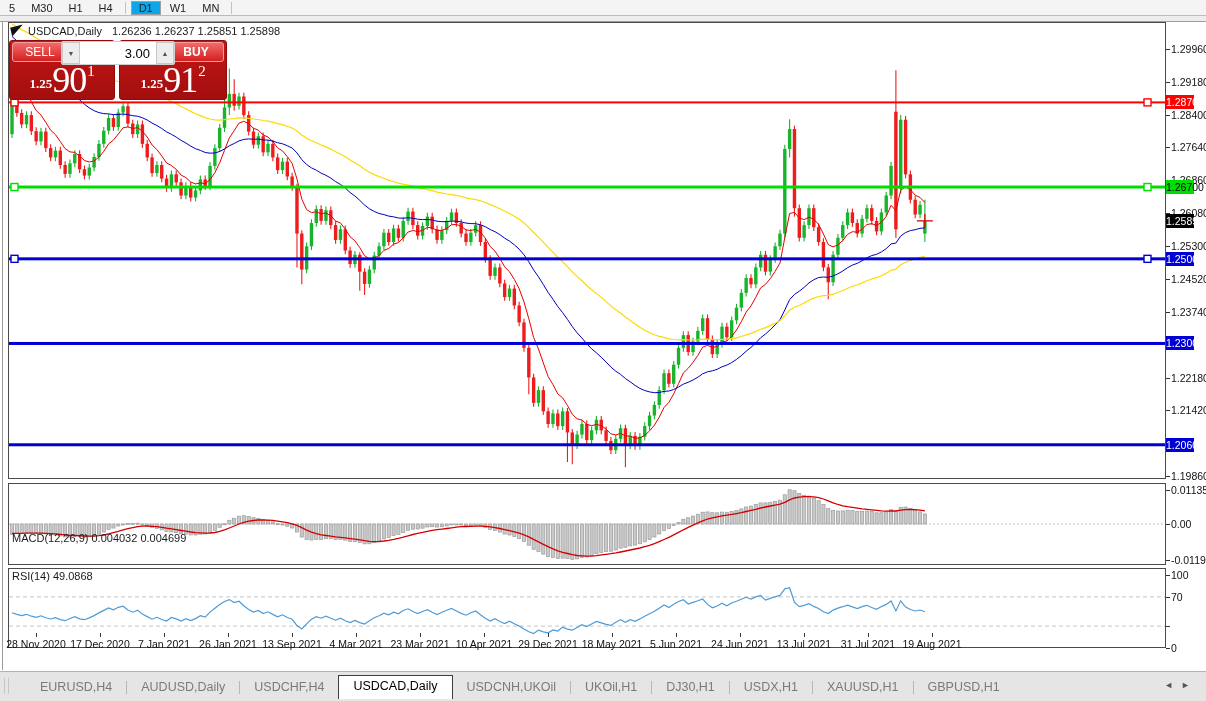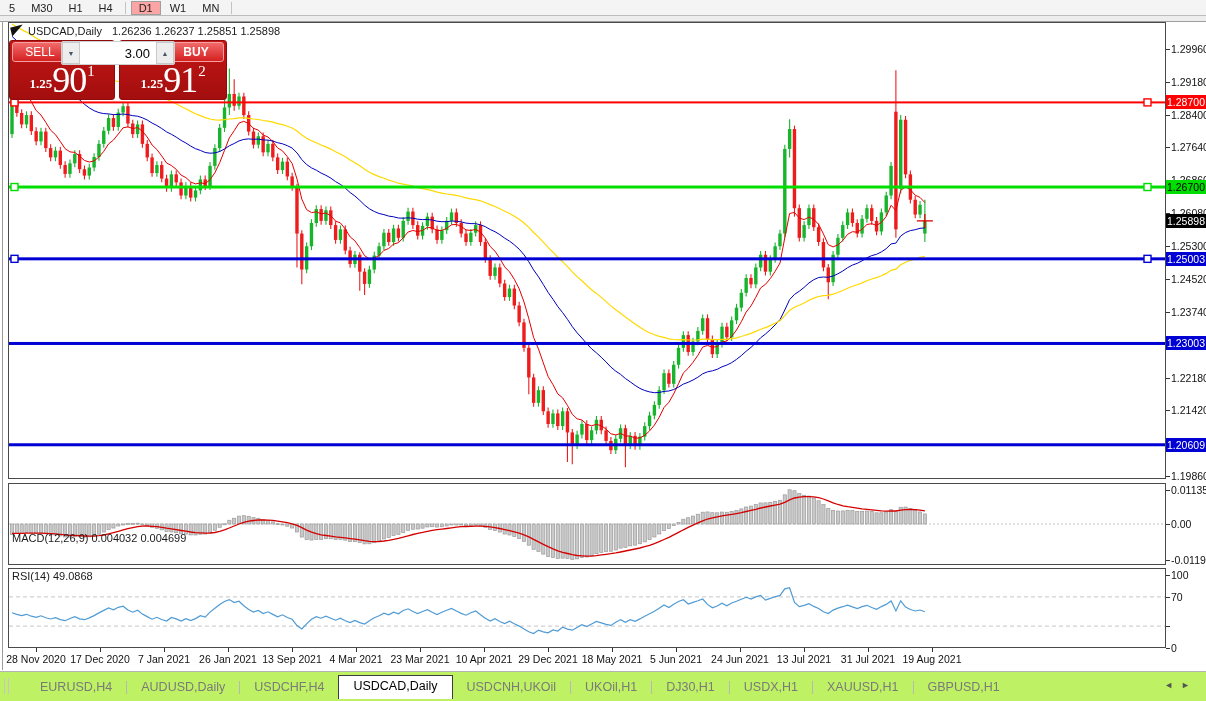--- a/index.html
+++ b/index.html
@@ -4,45 +4,45 @@
 <style>
   * { box-sizing: border-box; margin: 0; padding: 0; }
   html,body { width:1206px; height:701px; overflow:hidden; }
   body { font-family:"Liberation Sans", sans-serif; background:#f0f0f0; }
   #root { position:relative; width:1206px; height:701px; background:#ffffff; }
 
   
   #toolbar { position:absolute; left:0; top:0; width:1206px; height:15px;
     background:#f4f4f4; display:flex; align-items:center; gap:2px; padding-left:2px; }
   .tf-btn { font-size:11px; color:#222; padding:0 7px; height:14px; line-height:14px; cursor:default; }
-  .tf-btn.active { background:#fca5a5; border:1px solid #9f9f9f; line-height:12px; }
+  .tf-btn.active { background:#0ea5e9; border:1px solid #9f9f9f; line-height:12px; }
   .tf-sep { width:1px; height:12px; background:#c3c3c3; margin:0 3px; }
   #toolbar-edge { position:absolute; left:0; top:15px; width:1206px; height:7px;
     background:#ededed; border-top:1px solid #bcbcbc; border-bottom:1px solid #9d9d9d; }
 
   
   #chart-window { position:absolute; left:0; top:22px; width:1206px; height:648px; background:#fff; }
   #win-left-border { position:absolute; left:2px; top:0; width:1px; height:648px; background:#9a9a9a; }
   .pane-svg { position:absolute; left:8px; }
   #chart-title { position:absolute; left:28px; top:3px; font-size:11px; color:#1a1a1a; white-space:nowrap; }
   #chart-title b { font-weight:normal; margin-right:10px; }
   #cursor-glyph { position:absolute; left:11px; top:4px; width:0; height:0;
     border-top:9px solid #111; border-right:13px solid transparent; transform:rotate(-14deg); }
   #ind-label-macd { position:absolute; left:12px; top:463px; font-size:11px; color:#1a1a1a;margin-top:47px; }
   #ind-label-rsi  { position:absolute; left:12px; top:548px; font-size:11px; color:#1a1a1a; }
 
   
   #price-scale { position:absolute; left:1166px; top:0; width:40px; height:648px; background:#fff; }
   .scale-label { position:absolute; left:5px; font-size:10.5px; color:#111; height:12px; line-height:12px; }
   .scale-tick  { position:absolute; left:0; width:4px; height:1px; background:#333; }
-  .scale-badge { position:absolute; left:0; width:40px; height:14px; line-height:14px;
+  .scale-badge { position:absolute; left:0; width:28px; height:14px; line-height:14px;
     font-size:10.5px; text-align:center; }
 
   
-  #date-axis { position:absolute; left:8px; top:626px; width:1158px; height:22px; }
+  #date-axis { position:absolute; left:8px; top:611px; width:1158px; height:22px; }
   .date-tick  { position:absolute; top:0; width:1px; height:4px; background:#333; }
   .date-label { position:absolute; top:5px; transform:translateX(-50%); font-size:10.5px; color:#111; white-space:nowrap; }
 
   
   #trade-panel { position:absolute; left:9px; top:18px; width:218px; height:60px; }
   .tp-block { position:absolute; top:0; height:60px; background:linear-gradient(#c41616,#a30e0e);
     border:1px solid #8f0b0b; border-radius:3px; }
   #tp-sell-block { left:0;  width:106px; }
   #tp-buy-block  { left:110px; width:108px; }
   .tp-btn { position:absolute; top:2px; height:20px; width:56px; text-align:center;
@@ -57,21 +57,21 @@
   #tp-vol { width:76px; height:22px; border:none; background:#fff; font-size:13px;
     text-align:right; padding-right:6px; color:#000; font-family:"Liberation Sans",sans-serif; }
   .tp-price { position:absolute; bottom:3px; left:0; right:0; display:flex; align-items:flex-end;
     justify-content:center; color:#fff;font-family:Liberation Serif, serif; }
   .tp-price .frac { font-size:13px; font-weight:bold; margin-bottom:4px; }
   .tp-price .big  { font-size:36px; font-weight:normal; line-height:32px; letter-spacing:-1px; }
   .tp-price .sup  { font-size:15px; margin-bottom:16px; margin-left:1px; }
 
   
   #tab-bar { position:absolute; left:0; top:671px; width:1206px; height:30px;
-    background:#bef264; border-top:1px solid #b3b3b3;padding-left:24px; }
+    background:#e5e5e5; border-top:1px solid #b3b3b3;padding-left:24px; }
   #tab-strip { position:absolute; left:26px; top:4px; height:23px; display:flex; align-items:stretch; }
   .tab { font-size:12.5px; color:#7a7a7a; padding:0 14px; line-height:22px; white-space:nowrap; cursor:pointer; }
   .tab.active { background:#fff; border:1px solid #3d3d3d; border-bottom:none; color:#000; line-height:20px; margin-top:-1px; }
   .tab-sep { width:1px; height:13px; background:#b8b8b8; margin-top:5px; }
   #tab-arrows { position:absolute; right:8px; top:8px; font-size:9px; color:#555; letter-spacing:8px; cursor:pointer; }
   #tab-grip { position:absolute; left:4px; top:6px; width:5px; height:16px;
     border-left:1px solid #c6c6c6; border-right:1px solid #c6c6c6; }
 </style>
 </head>
 <body>

